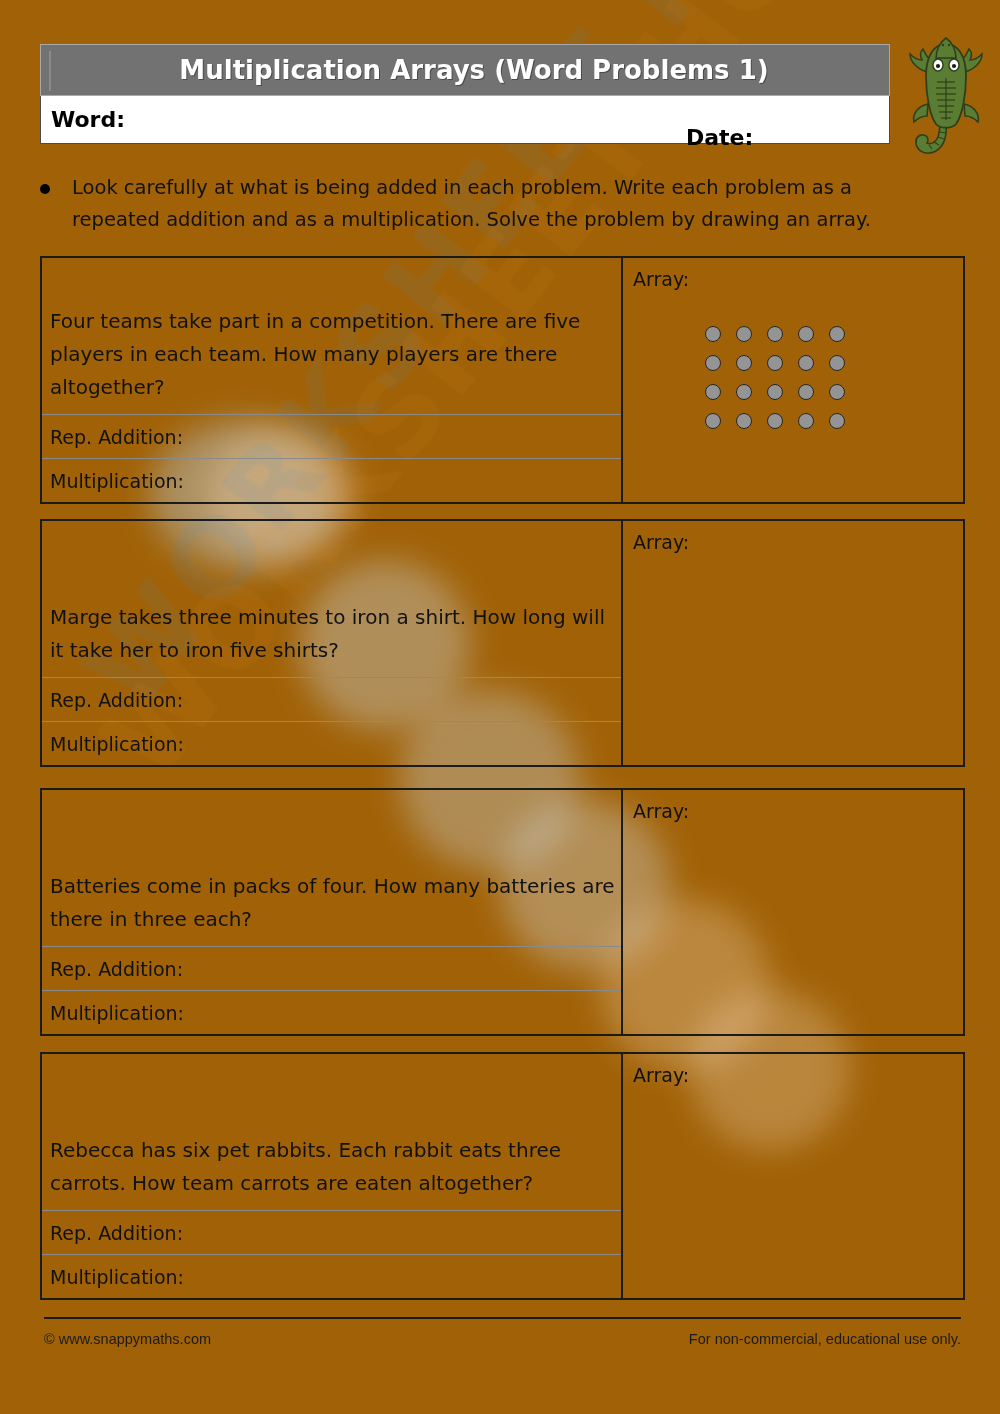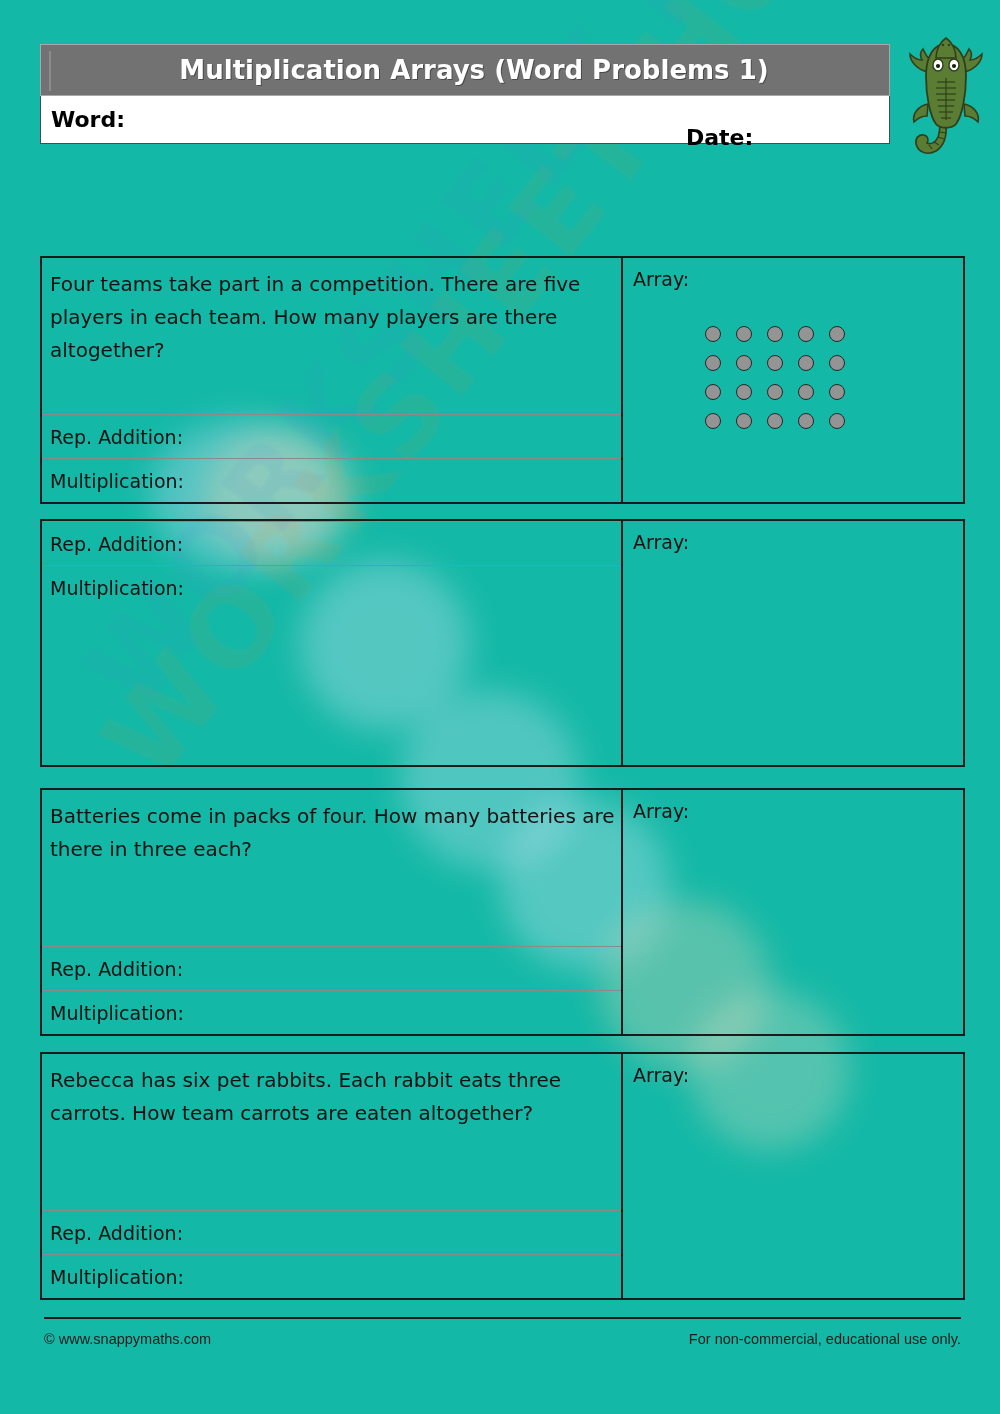--- a/index.html
+++ b/index.html
@@ -9,21 +9,21 @@
     width: 1000px;
     height: 1414px;
     background: #ffffff;
     font-family: "DejaVu Sans", sans-serif;
   }
 
   #page {
     position: relative;
     width: 1000px;
     height: 1414px;
-    background: #14b8a6;
+    background: #a16207;
     overflow: hidden;
   }
 
   
   #watermark {
     position: absolute;
     left: 0; top: 0;
     width: 1000px; height: 1414px;
     pointer-events: none;
     z-index: 0;
@@ -153,21 +153,21 @@
   }
   .p-left {
     width: 581px;
     border-right: 2px solid #1b1b1b;
     display: flex;
     flex-direction: column;
   }
   .p-question {
     flex: 1 1 auto;
     display: flex;
-    align-items: flex-start;
+    align-items: flex-end;
     padding: 10px 4px 10px 8px;
   }
   .p-question-text {
     font-family: "DejaVu Sans", sans-serif;
     font-size: 20px;
     line-height: 33px;
     color: #111;
   }
   .p-answer-row {
     height: 44px;
@@ -307,20 +307,24 @@
           <path d="M36 62 L56 62"></path>
             <path d="M37 68 L55 68"></path>
           <path d="M38 74 L54 74"></path>
             <path d="M39 80 L53 80"></path>
           <path d="M41 86 L51 86"></path>
         </g>
       </g>
     </svg>
   </div>
 
+  <div id="instruction-row">
+    <div id="bullet"></div>
+    <div id="instruction-text">Look carefully at what is being added in each problem. Write each problem as a repeated addition and as a multiplication. Solve the problem by drawing an array.</div>
+  </div>
 
   <div class="problem" id="problem-1">
     <div class="p-left">
       <div class="p-question">
         <div class="p-question-text">Four teams take part in a competition. There are five players in each team. How many players are there altogether?</div>
       </div>
       <div class="p-answer-row">
         <span class="p-answer-label">Rep. Addition:</span>
       </div>
       <div class="p-answer-row">
@@ -349,20 +353,23 @@
           <div class="array-dot" style="background: rgb(148, 148, 148); border-color: rgb(38, 38, 38);"></div>
           <div class="array-dot" style="background: rgb(148, 148, 148); border-color: rgb(38, 38, 38);"></div>
           <div class="array-dot" style="background: rgb(148, 148, 148); border-color: rgb(38, 38, 38);"></div>
           <div class="array-dot" style="background: rgb(148, 148, 148); border-color: rgb(38, 38, 38);"></div>
         </div>
     </div>
   </div>
 
   <div class="problem" id="problem-2">
     <div class="p-left">
+      <div class="p-question">
+        <div class="p-question-text">Marge takes three minutes to iron a shirt. How long will it take her to iron five shirts?</div>
+      </div>
       <div class="p-answer-row">
         <span class="p-answer-label">Rep. Addition:</span>
       </div>
       <div class="p-answer-row">
         <span class="p-answer-label">Multiplication:</span>
       </div>
     </div>
     <div class="p-right">
       <span class="p-array-label">Array:</span>
       <div class="array-grid"></div>

